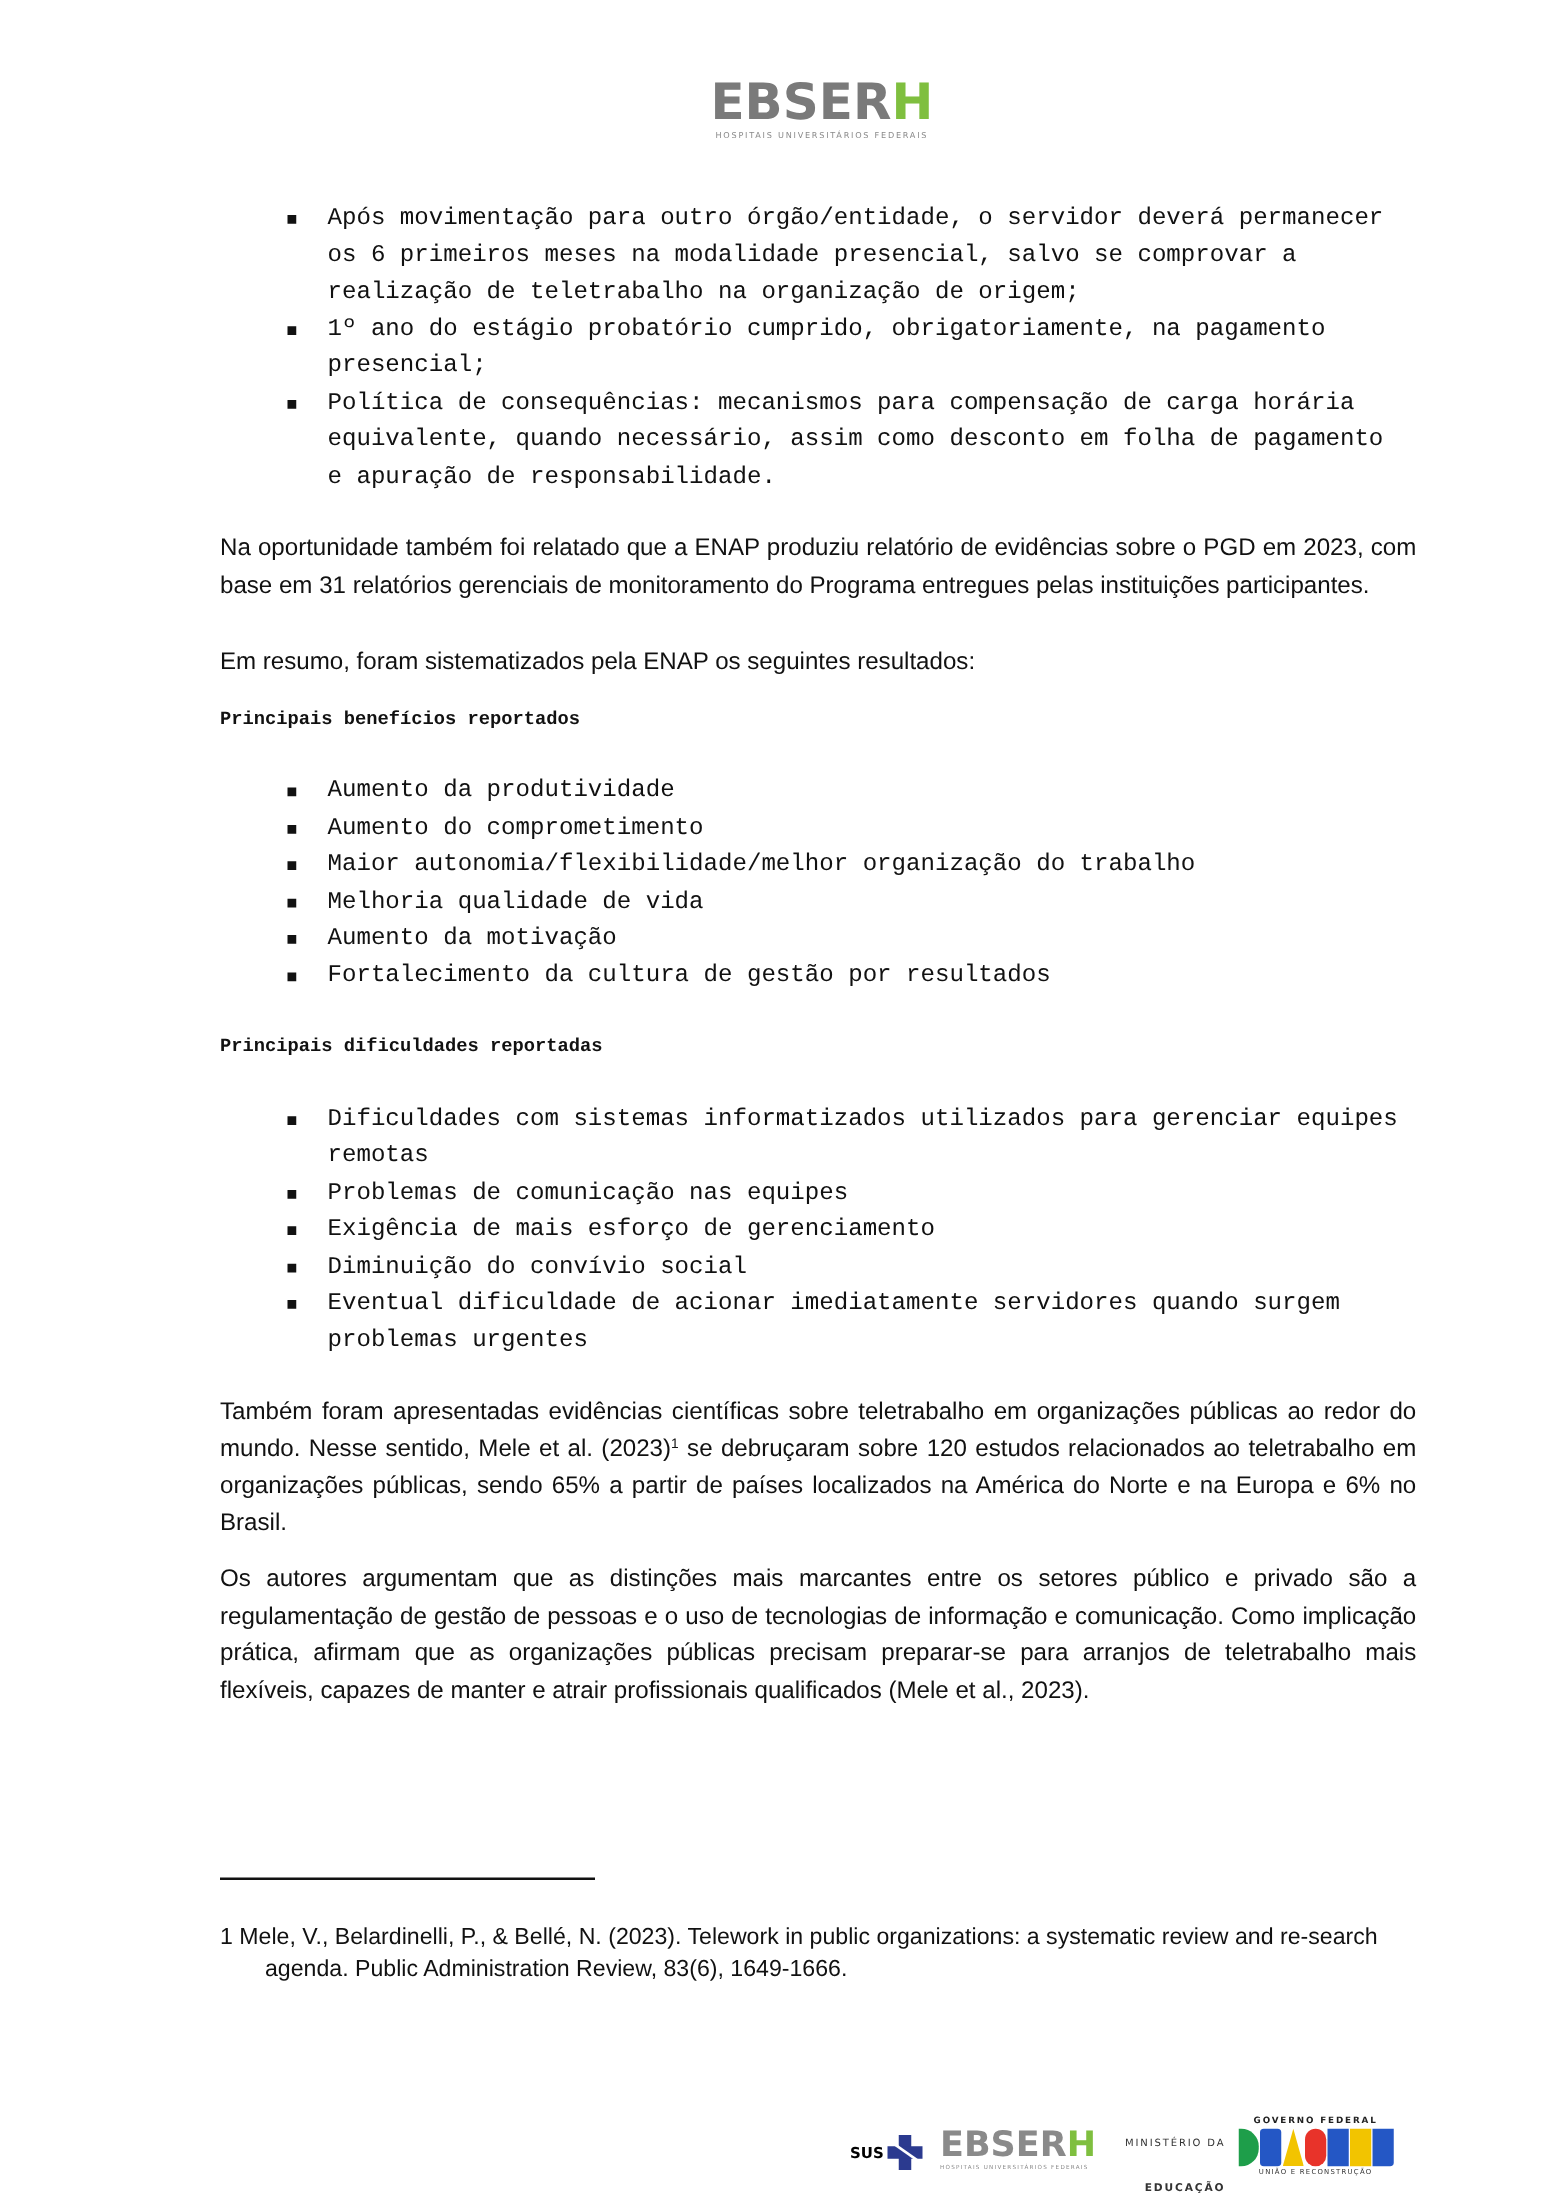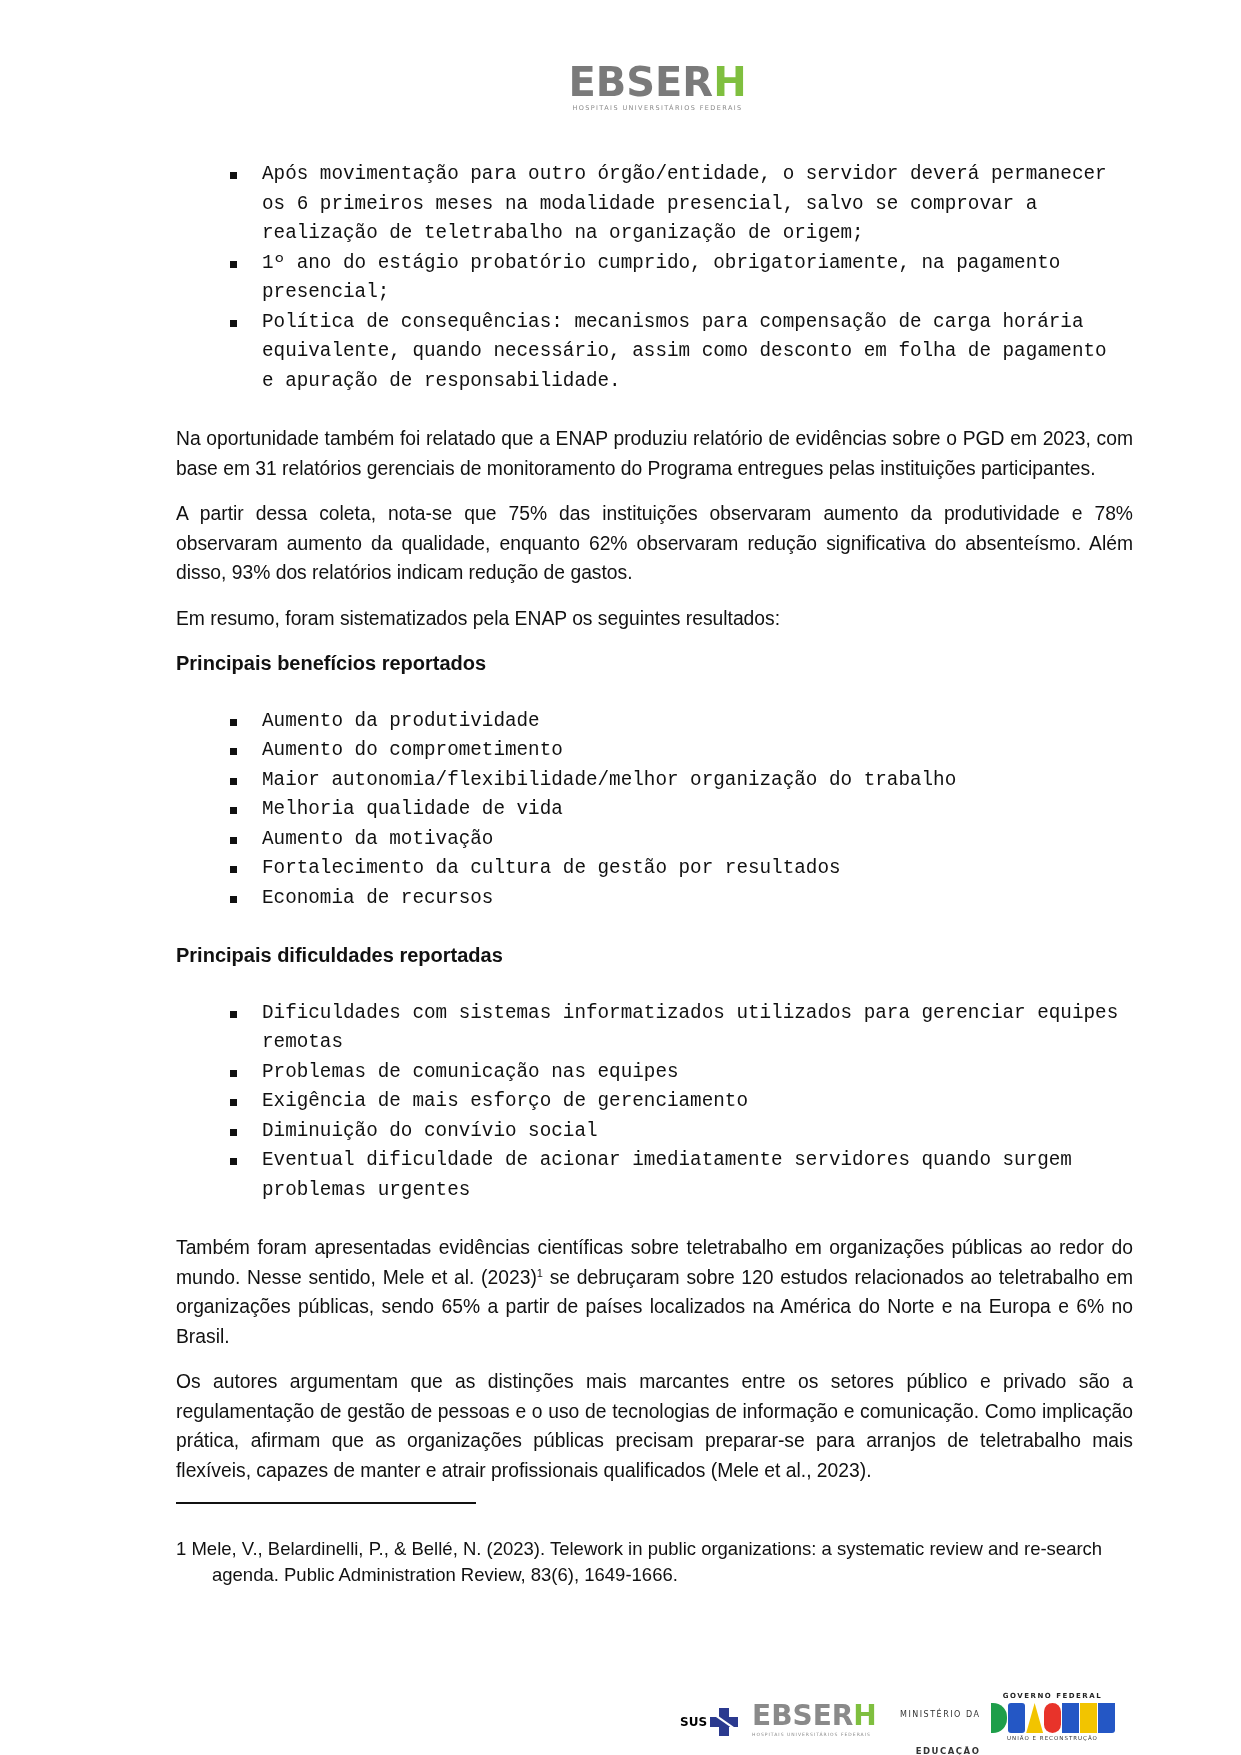--- a/index.html
+++ b/index.html
@@ -12,21 +12,21 @@
   .logo-sub { font-family: "DejaVu Sans", sans-serif; font-size: 6.5px; letter-spacing: 1.4px; color: #8a8a8a; margin-top: 2px; white-space: nowrap; }
 
   .content { position: absolute; left: 176px; top: 148px; width: 957px; font-size: 19.3px; line-height: 29.5px; }
 
   ul.sq { list-style: none; margin: 12px; padding: 0; font-family: Liberation Mono, monospace; }
   ul.sq li { position: relative; padding-left: 74px; }
   ul.sq li::before { content: ""; position: absolute; left: 42px; top: 12px; width: 7px; height: 7px; background: #111; }
 
   p { margin: 0; text-align: justify; }
   .gap { height: 16px; }
-  h3 { margin: 0; font-size: 20px; font-weight: bold; line-height: 29.5px; }
+  h3 { margin: 0; font-size: 15px; font-weight: bold; line-height: 29.5px; font-family: Liberation Mono, monospace; }
   sup { font-size: 11px; line-height: 0; vertical-align: 7px; }
 
   .fn-rule { position: absolute; left: 176px; top: 1502px; width: 300px; height: 1.5px; background: #111; }
   .footnote { position: absolute; left: 176px; top: 1536px; width: 957px; font-size: 18.5px; line-height: 26px; }
   .footnote .fn-body { padding-left: 36px; text-indent: -36px; }
 
   .footer-logos { position: absolute; left: 680px; top: 1690px; width: 440px; height: 60px; }
   .sus { position: absolute; left: 0; top: 18px; display: flex; align-items: center; }
   .sus-text { font-family: "DejaVu Sans", sans-serif; font-weight: bold; font-size: 12px; color: #000000; margin-right: 3px; }
   .sus-cross { position: relative; width: 28px; height: 28px; }
@@ -55,34 +55,32 @@
 
 <div class="content">
   <ul class="sq">
     <li>Após movimentação para outro órgão/entidade, o servidor deverá permanecer os 6 primeiros meses na modalidade presencial, salvo se comprovar a realização de teletrabalho na organização de origem;</li>
     <li>1º ano do estágio probatório cumprido, obrigatoriamente, na pagamento presencial;</li>
     <li>Política de consequências: mecanismos para compensação de carga horária equivalente, quando necessário, assim como desconto em folha de pagamento e apuração de responsabilidade.</li>
   </ul>
   <div class="gap"></div>
   <p>Na oportunidade também foi relatado que a ENAP produziu relatório de evidências sobre o PGD em 2023, com base em 31 relatórios gerenciais de monitoramento do Programa entregues pelas instituições participantes.</p>
   <div class="gap"></div>
-  <p>A partir dessa coleta, nota-se que 75% das instituições observaram aumento da produtividade e 78% observaram aumento da qualidade, enquanto 62% observaram redução significativa do absenteísmo. Além disso, 93% dos relatórios indicam redução de gastos.</p>
   <div class="gap"></div>
   <p>Em resumo, foram sistematizados pela ENAP os seguintes resultados:</p>
   <div class="gap"></div>
   <h3>Principais benefícios reportados</h3>
   <div class="gap"></div>
   <ul class="sq">
     <li>Aumento da produtividade</li>
     <li>Aumento do comprometimento</li>
     <li>Maior autonomia/flexibilidade/melhor organização do trabalho</li>
     <li>Melhoria qualidade de vida</li>
     <li>Aumento da motivação</li>
     <li>Fortalecimento da cultura de gestão por resultados</li>
-    <li>Economia de recursos</li>
   </ul>
   <div class="gap"></div>
   <h3>Principais dificuldades reportadas</h3>
   <div class="gap"></div>
   <ul class="sq">
     <li>Dificuldades com sistemas informatizados utilizados para gerenciar equipes remotas</li>
     <li>Problemas de comunicação nas equipes</li>
     <li>Exigência de mais esforço de gerenciamento</li>
     <li>Diminuição do convívio social</li>
     <li>Eventual dificuldade de acionar imediatamente servidores quando surgem problemas urgentes</li>

